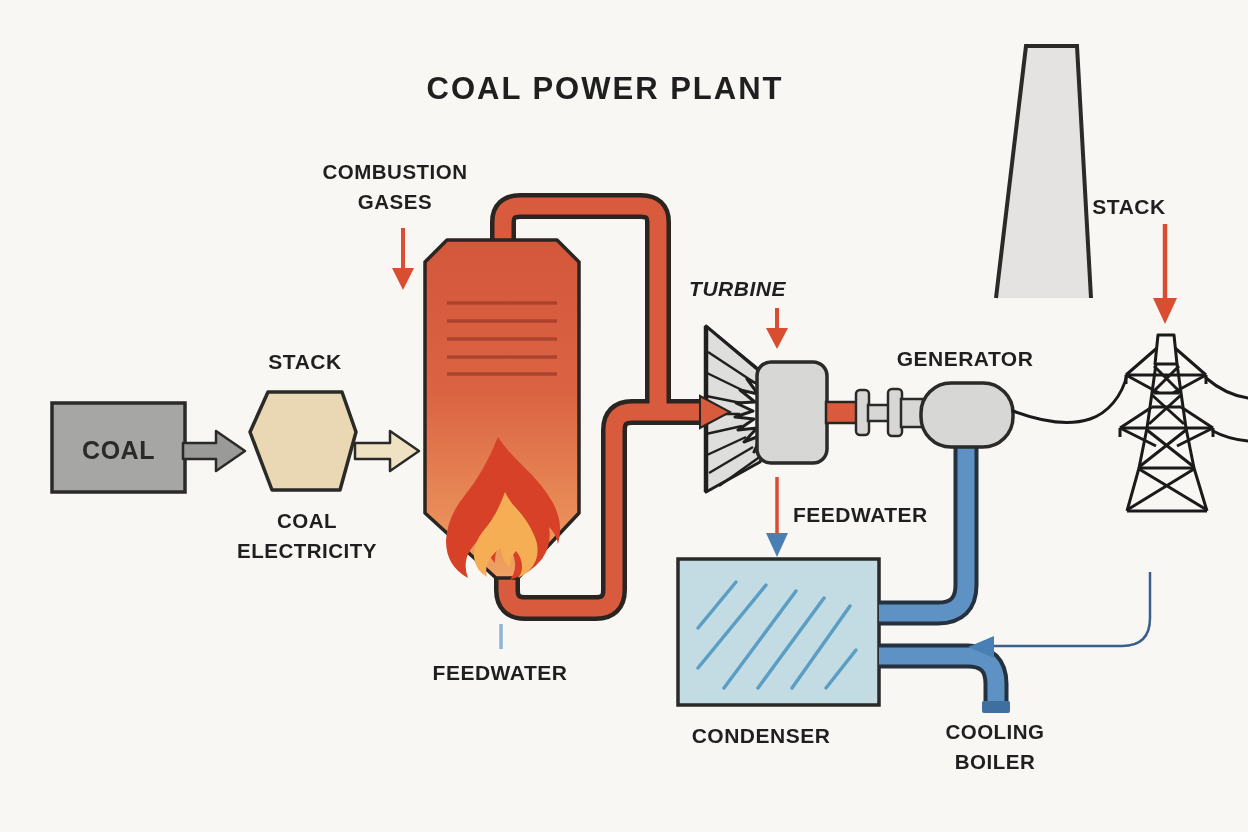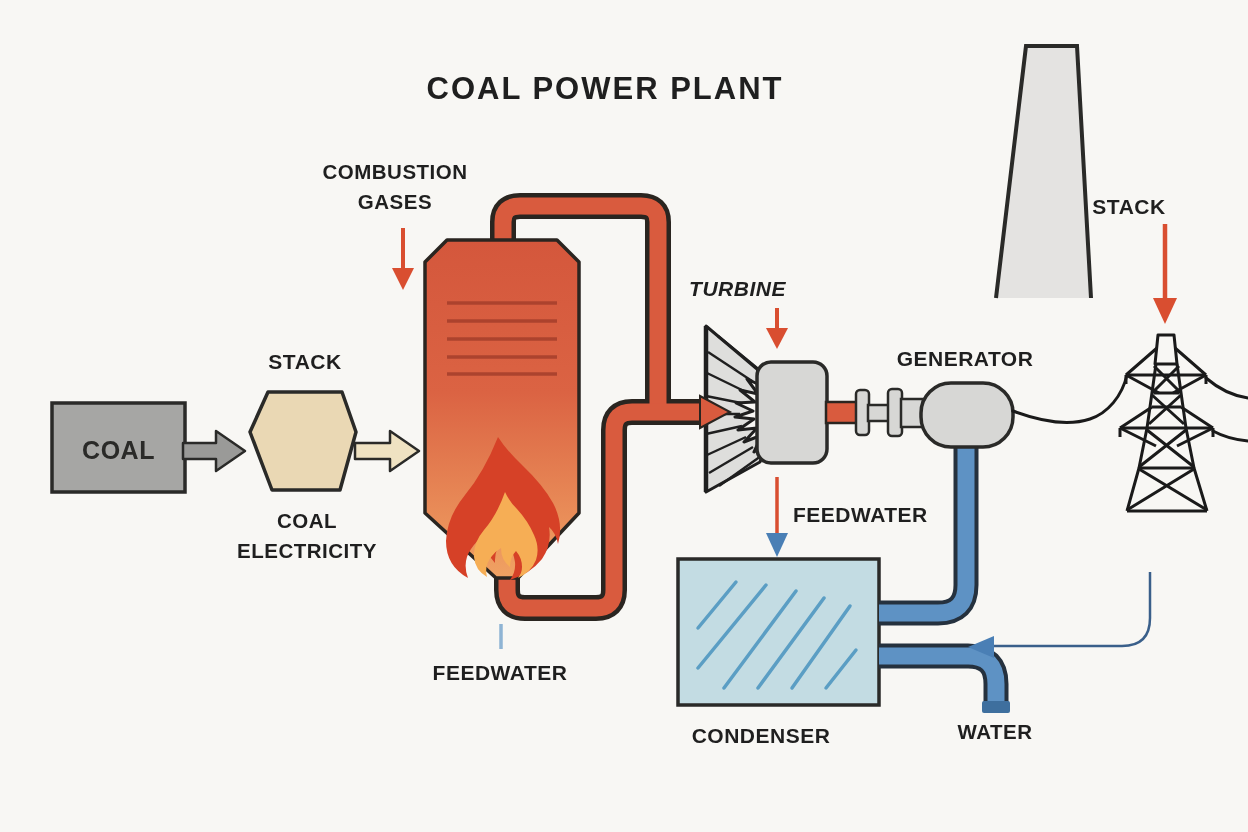--- a/index.html
+++ b/index.html
@@ -202,19 +202,20 @@
 
   <div class="lbl" style="left:865px;top:344px;width:200px;">GENERATOR</div>
 
   <div class="lbl" style="left:793px;top:500px;width:170px;text-align:left;">FEEDWATER</div>
 
   <div class="lbl" style="left:400px;top:658px;width:200px;">FEEDWATER</div>
 
   <div class="lbl" style="left:656px;top:721px;width:210px;">CONDENSER</div>
 
   <div class="lbl two-line" style="left:915px;top:717px;width:160px;font-size:20.5px;">
-    <div>WATER</div>
+    <div>COOLING</div>
+    <div>BOILER</div>
   </div>
 
   <div class="lbl" style="left:1064px;top:192px;width:130px;">STACK</div>
 
 
 </div>
 
 </body></html>

